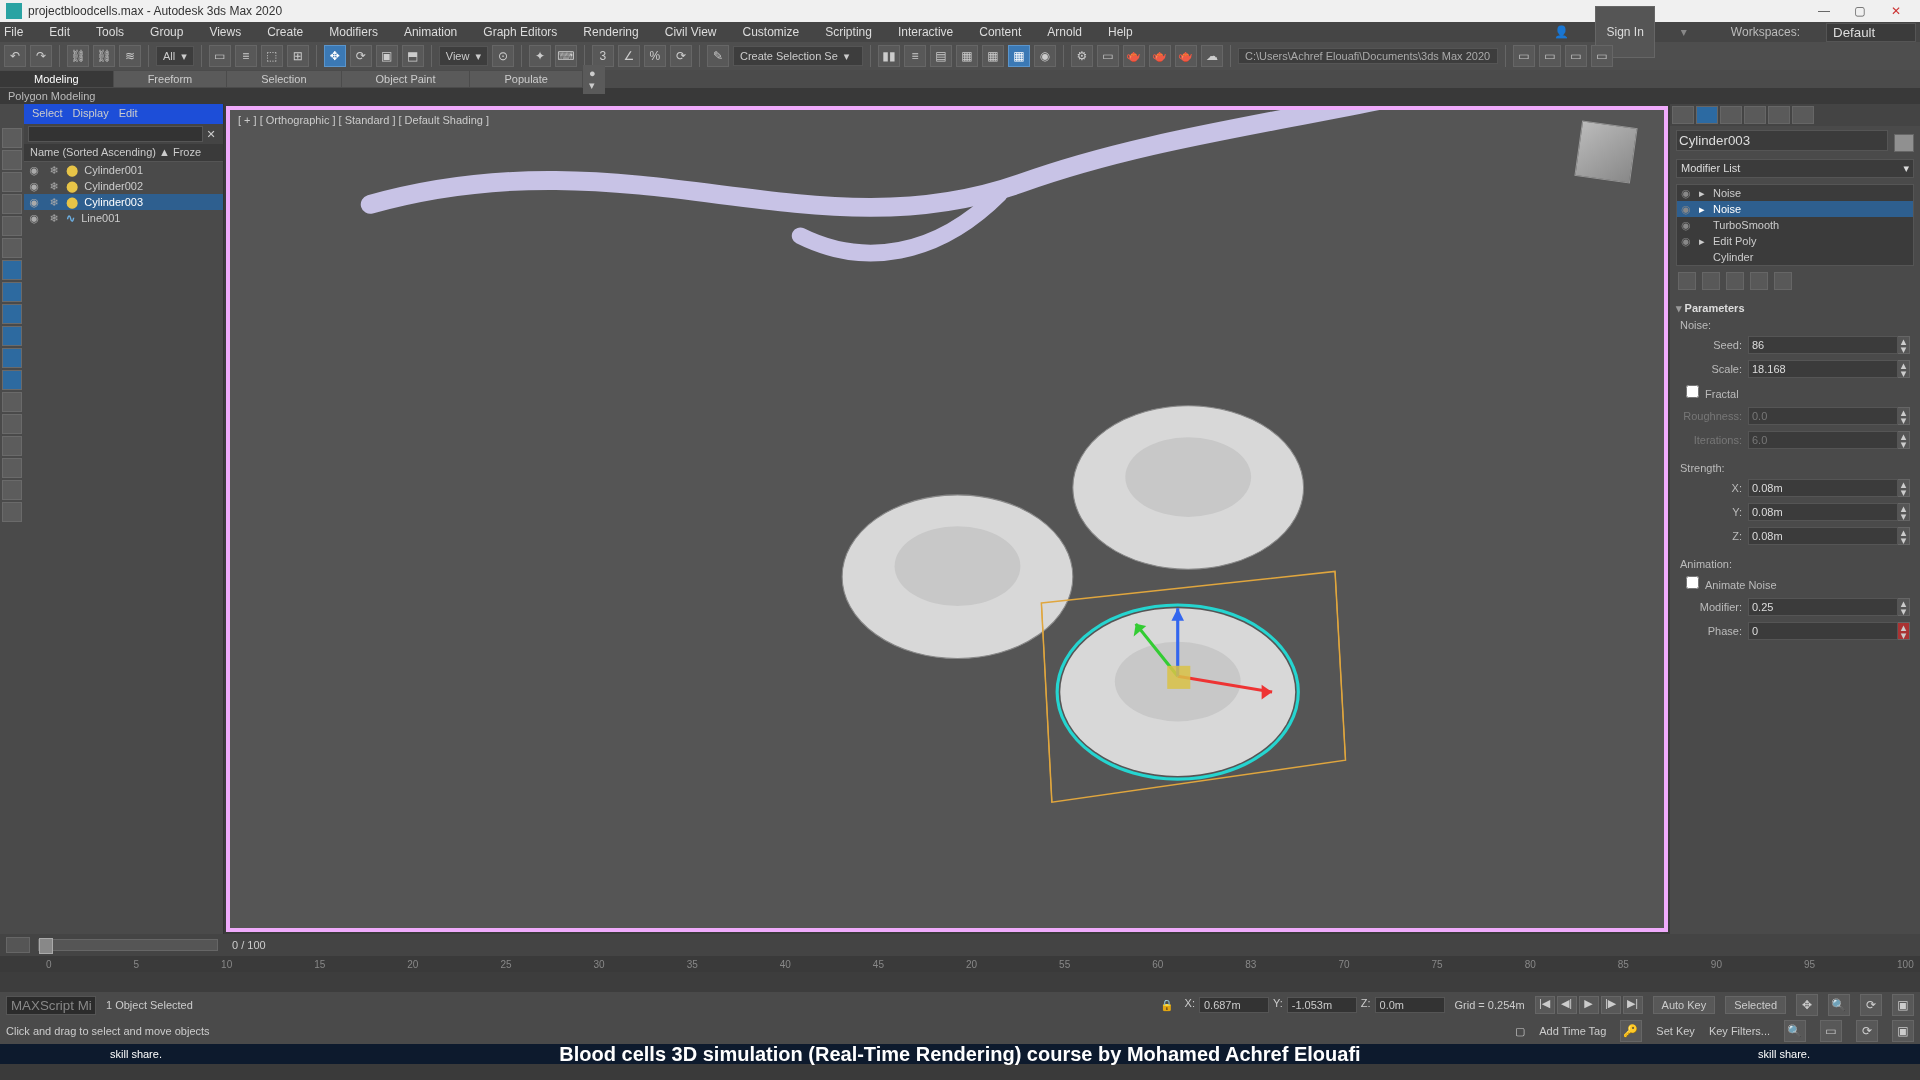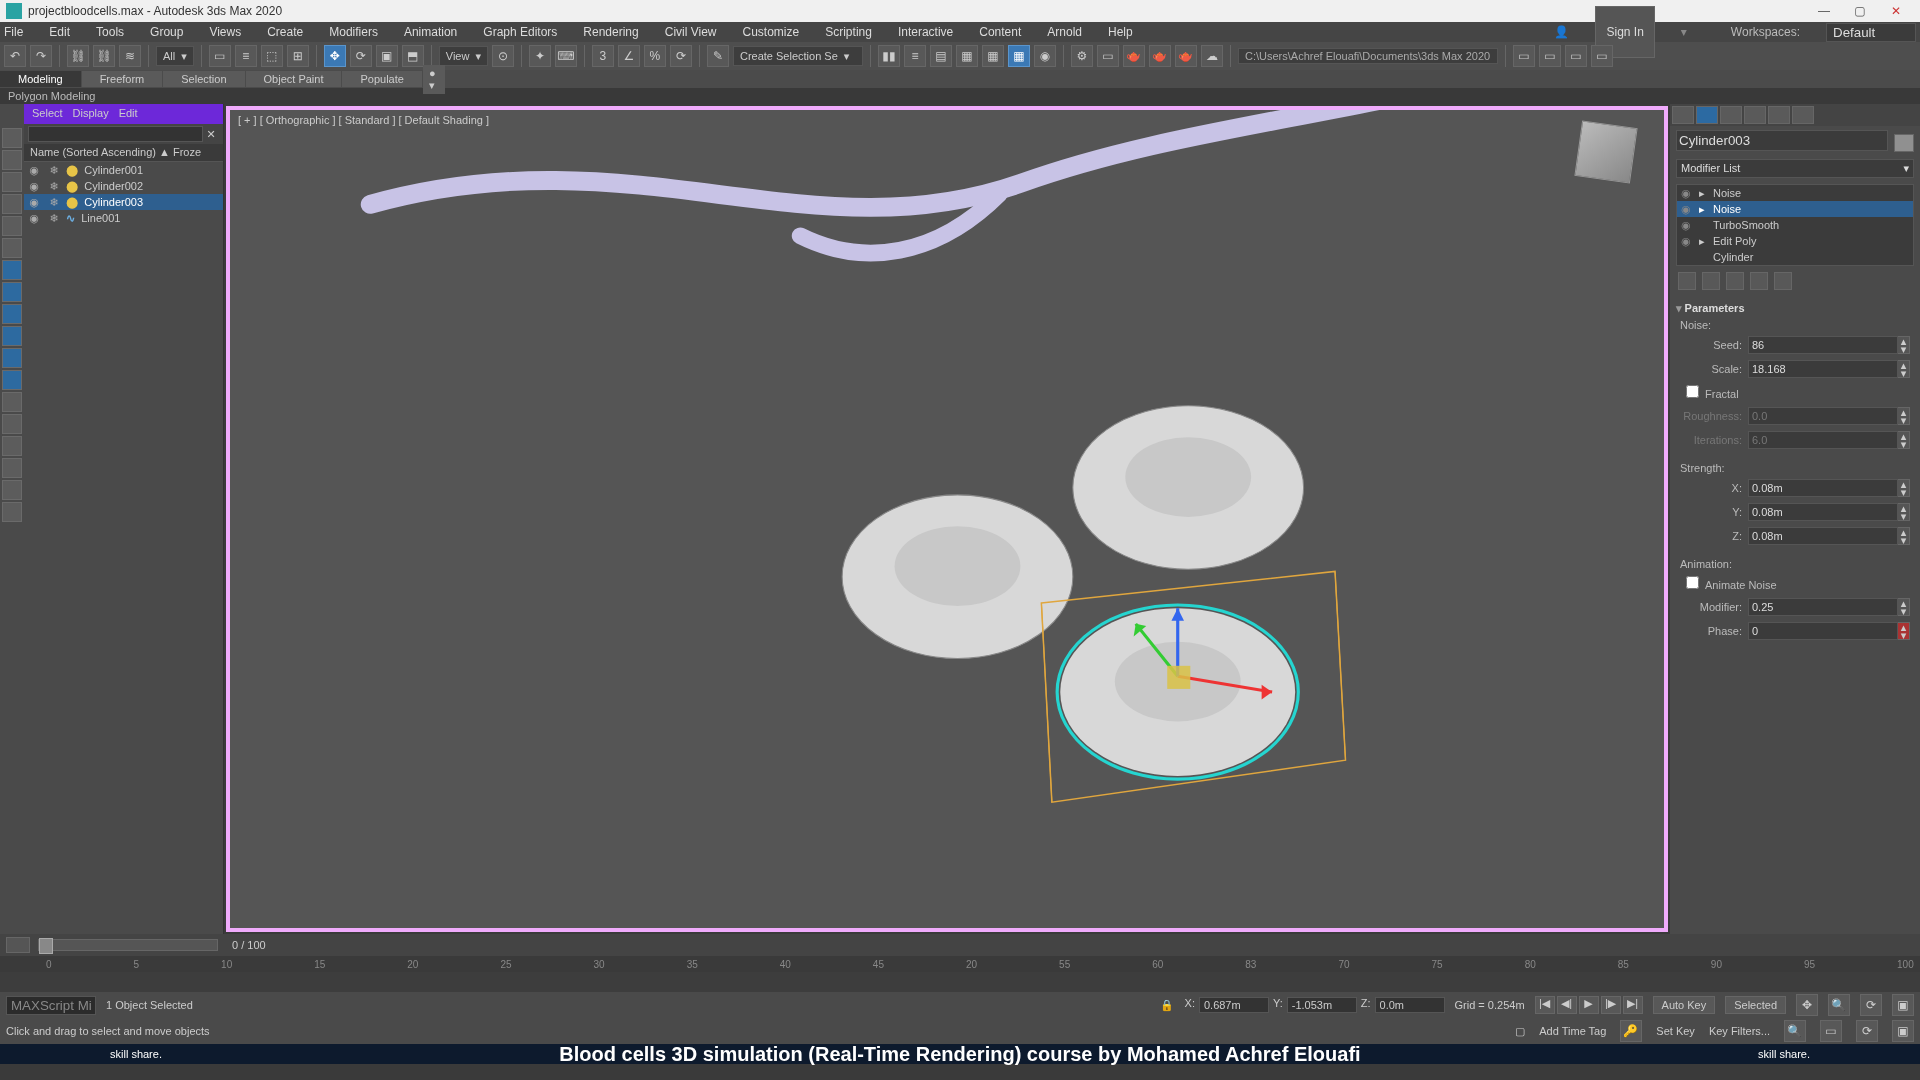--- a/index.html
+++ b/index.html
@@ -17,32 +17,32 @@
   .menubar input.ws{ background:#3b3b3b;border:1px solid #555;color:#ddd;padding:1px 6px;width:90px;}
   
   .toolbar { height:28px; background:#4e4e4e; display:flex; align-items:center; padding:0 4px; gap:4px;}
   .tbtn { width:22px; height:22px; background:#585858; border:1px solid #666; display:flex; align-items:center; justify-content:center; font-size:12px; color:#ccc;}
   .tbtn.active{ background:#3b79b5; border-color:#5a95cc; color:#fff;}
   .tsep { width:1px; height:22px; background:#666; margin:0 3px;}
   .dd { height:20px; background:#3d3d3d; border:1px solid #555; color:#ccc; font-size:11px; padding:0 6px; display:flex; align-items:center; gap:6px;}
   .path { flex:1; background:#3d3d3d; border:1px solid #555; padding:1px 6px; font-size:11px; color:#aaa; max-width:260px;}
   
   .ribbon { height:18px; background:#4b4b4b; display:flex; align-items:center; gap:1px;}
-  .rtab { padding:2px 18px; background:#5a5a5a; color:#ccc; font-size:11px;}
+  .rtab { padding:2px 34px; background:#5a5a5a; color:#ccc; font-size:11px;}
   .rtab.active{ background:#383838; color:#fff; } 
   .ribbon2 { height:16px; background:#393939; padding:2px 8px; font-size:11px; color:#bbb;}
   
   .content { display:flex; height: calc(1080px - 22px - 20px - 28px - 18px - 16px - 22px - 16px - 20px - 26px - 26px - 36px); }
   
   .lstrip { width:24px; background:#4a4a4a; display:flex; flex-direction:column; gap:2px; padding-top:24px;}
   .lstrip .ic{ width:20px; height:20px; margin:0 auto; background:#5c5c5c; border:1px solid #6a6a6a;}
   .lstrip .ic.blue{ background:#2d6aa0;}
   
   .explorer { width:200px; background:#4a4a4a; border-right:1px solid #333;}
-  .explorer .tabs{ height:20px; display:flex; gap:10px; padding:3px 8px; font-size:11px; background:#6d28d9;}
+  .explorer .tabs{ height:20px; display:flex; gap:10px; padding:3px 8px; font-size:11px; background:#1d4ed8;}
   .explorer .search{ height:20px; display:flex; align-items:center; padding:2px 4px; background:#444;}
   .explorer .search input{ flex:1; background:#333;border:1px solid #555;color:#ccc;height:16px; font-size:11px; padding:0 4px;}
   .explorer .search .x{ width:16px; text-align:center; color:#ccc;}
   .explorer .hdr{ height:18px; background:#3a3a3a; padding:2px 6px; font-size:11px; border-bottom:1px solid #555;}
   .explorer .row{ height:16px; display:flex; align-items:center; gap:4px; padding:0 2px; font-size:11px;}
   .explorer .row .cell{ width:16px; text-align:center; color:#aaa;}
   .explorer .row .name{ flex:1; padding-left:2px;}
   .explorer .row.sel{ background:#2e5f8f; color:#fff;}
   .explorer .row .cyl{ color:#e7c447;}
   .explorer .row .ln{ color:#6db0e3; font-weight:bold;}

